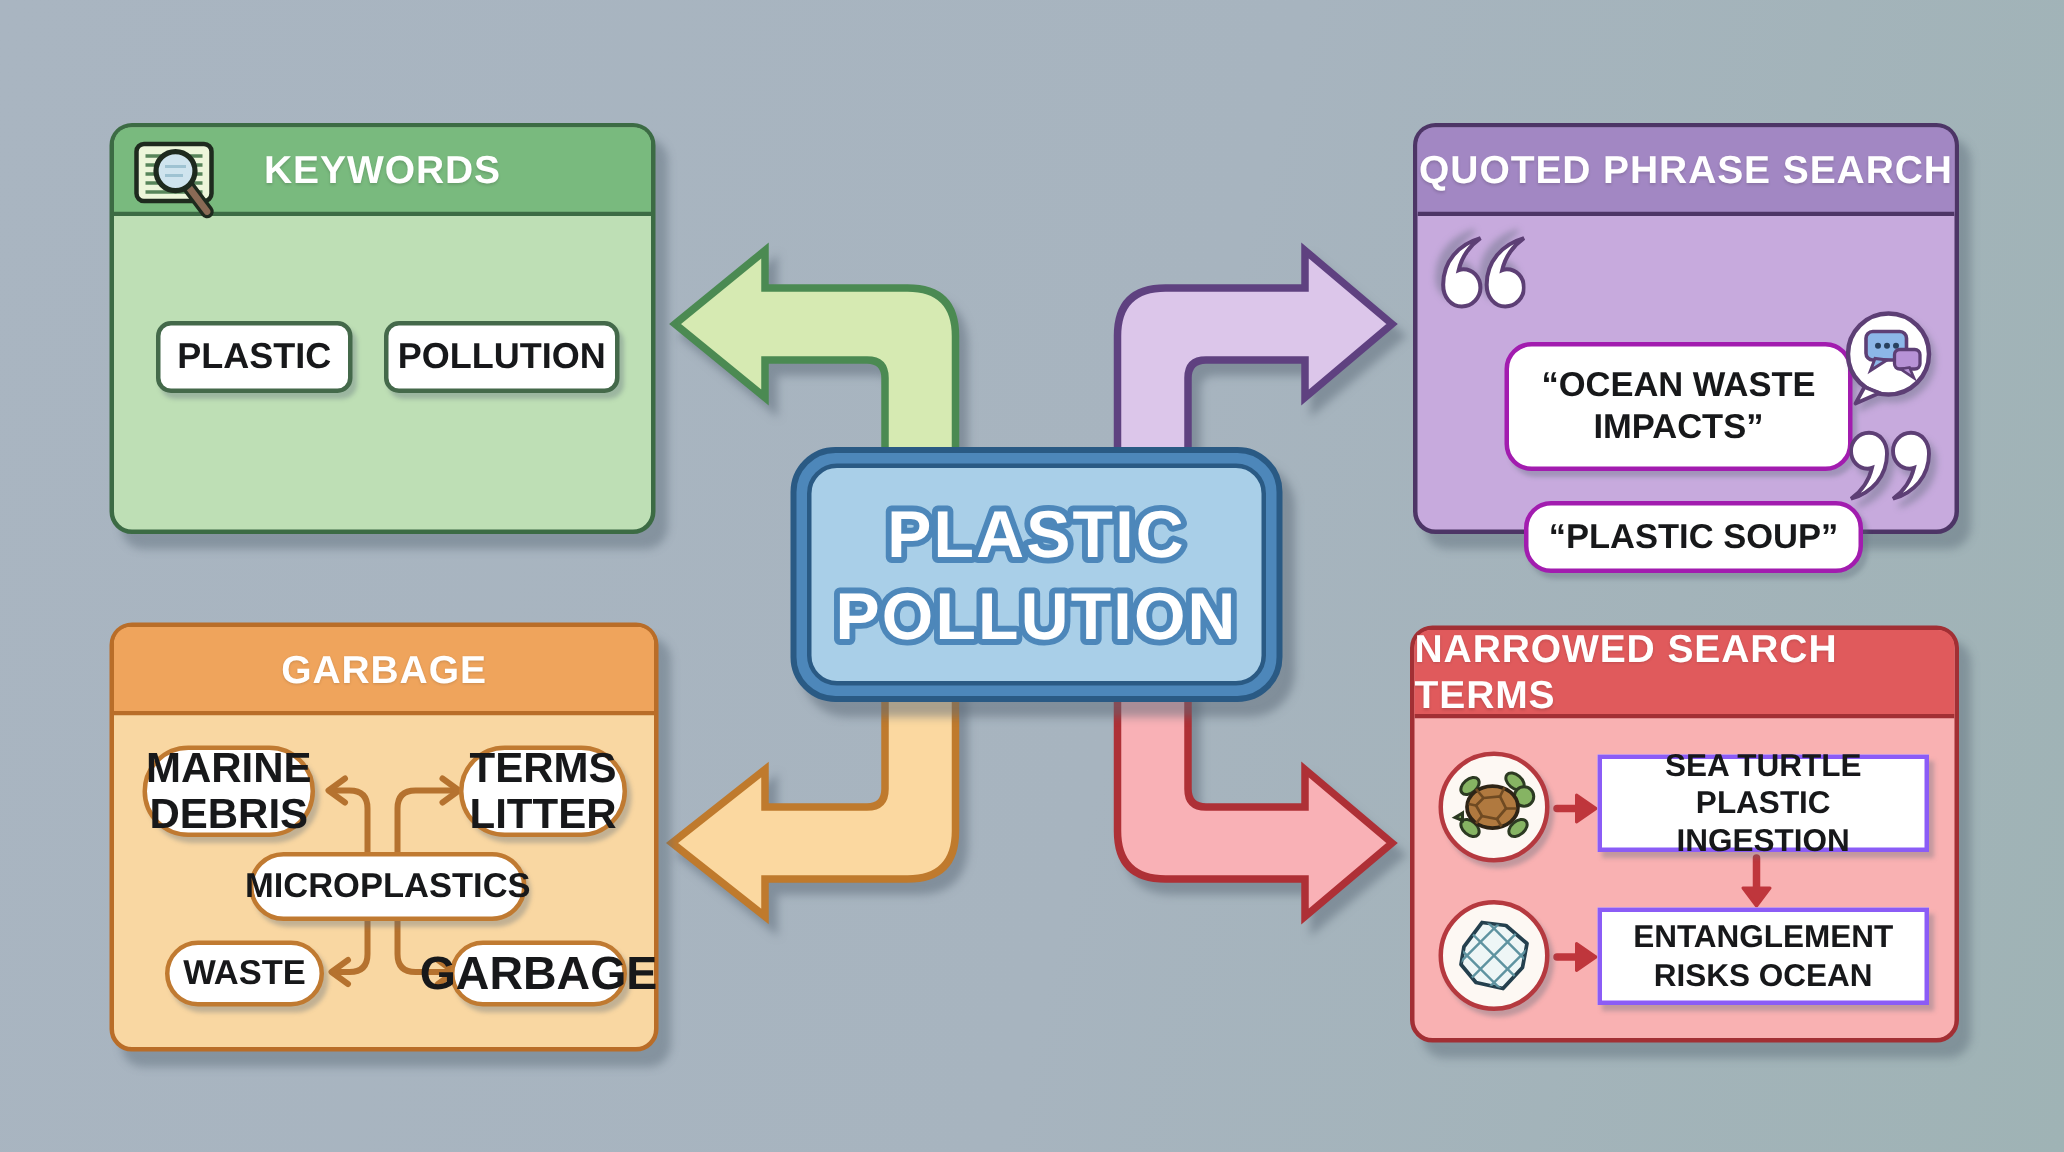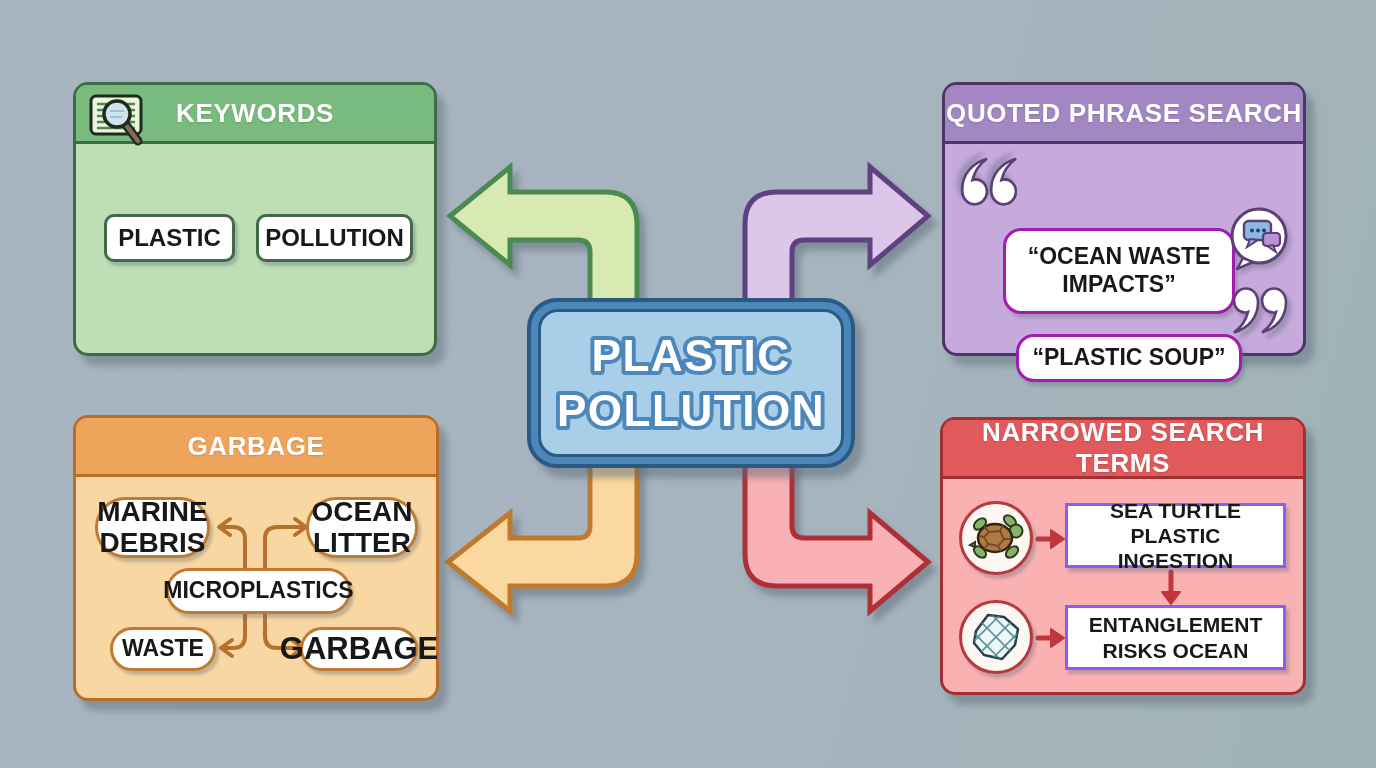--- a/index.html
+++ b/index.html
@@ -8,21 +8,21 @@
          background:linear-gradient(105deg,#a9b5c1 0%,#a7b4bf 55%,#9fb3b5 100%);}
 
   
   #arrow-layer{position:absolute;left:0;top:0;width:1376px;height:768px;z-index:1;}
   .bigarrow{stroke-width:5;filter:drop-shadow(6px 8px 3px rgba(92,106,120,.5));}
 
   
   .panel{position:absolute;z-index:2;border:3.5px solid var(--bd);background:var(--bg);
          border-radius:15px;box-shadow:8px 10px 6px rgba(92,106,120,.45);}
   .hdr{position:relative;height:56px;background:var(--hd);border-bottom:3.5px solid var(--bd);
-       border-radius:11px 11px 0 0;display:flex;align-items:center;justify-content:center;text-align:center;}
+       border-radius:11px 11px 0 0;display:flex;align-items:center;justify-content:center;}
   .hdr-title{color:#fff;font-weight:bold;font-size:26px;letter-spacing:.6px;
              text-shadow:0 1px 2px rgba(0,0,0,.15);}
   .bod{position:relative;width:100%;}
 
   .p-keywords{left:73px;top:82px;width:358px;height:268px;--bd:#3c6b44;--hd:#79ba7e;--bg:#bedfb5;}
   .p-quoted  {left:942px;top:82px;width:358px;height:268px;--bd:#4d3566;--hd:#a287c3;--bg:#c7aadd;}
   .p-synonyms{left:73px;top:415px;width:360px;height:280px;--bd:#b96d28;--hd:#efa45c;--bg:#f9d7a2;}
   .p-narrowed{left:940px;top:417px;width:360px;height:272px;--bd:#a22f34;--hd:#e05a5c;--bg:#f9b1b2;}
 
   
@@ -139,21 +139,21 @@
         <g fill="none" stroke="#b5722f" stroke-width="4" stroke-linecap="round" stroke-linejoin="round">
           <path d="M148 107 L157 107 Q169 107 169 119 L169 216 Q169 228 157 228 L148 228"></path>
           <path d="M230 107 L201 107 Q189 107 189 119 L189 216 Q189 228 201 228 L230 228"></path>
           <polyline points="154,99 143,107 154,115"></polyline>
           <polyline points="219,99 230,107 219,115"></polyline>
           <polyline points="156,220 145,228 156,236"></polyline>
           <polyline points="216,220 227,228 216,236"></polyline>
         </g>
       </svg>
       <div class="wbox pill" style="left:19px;top:20px;width:115px;height:61px;">MARINE DEBRIS</div>
-      <div class="wbox pill" style="left:230px;top:20px;width:112px;height:61px;">OCEAN LITTER</div>
+      <div class="wbox pill" style="left:230px;top:20px;width:112px;height:61px;">TERMS LITTER</div>
       <div class="wbox pill" style="left:90px;top:91px;width:185px;height:46px;font-size:23px;">MICROPLASTICS</div>
       <div class="wbox pill" style="left:34px;top:150px;width:106px;height:44px;font-size:23px;">WASTE</div>
       <div class="wbox pill" style="left:224px;top:150px;width:118px;height:44px;font-size:31px;">GARBAGE</div>
     </div>
   </section>
 
   <section class="panel p-narrowed">
     <div class="hdr">
       <span class="hdr-title">NARROWED SEARCH TERMS</span>
     </div>

